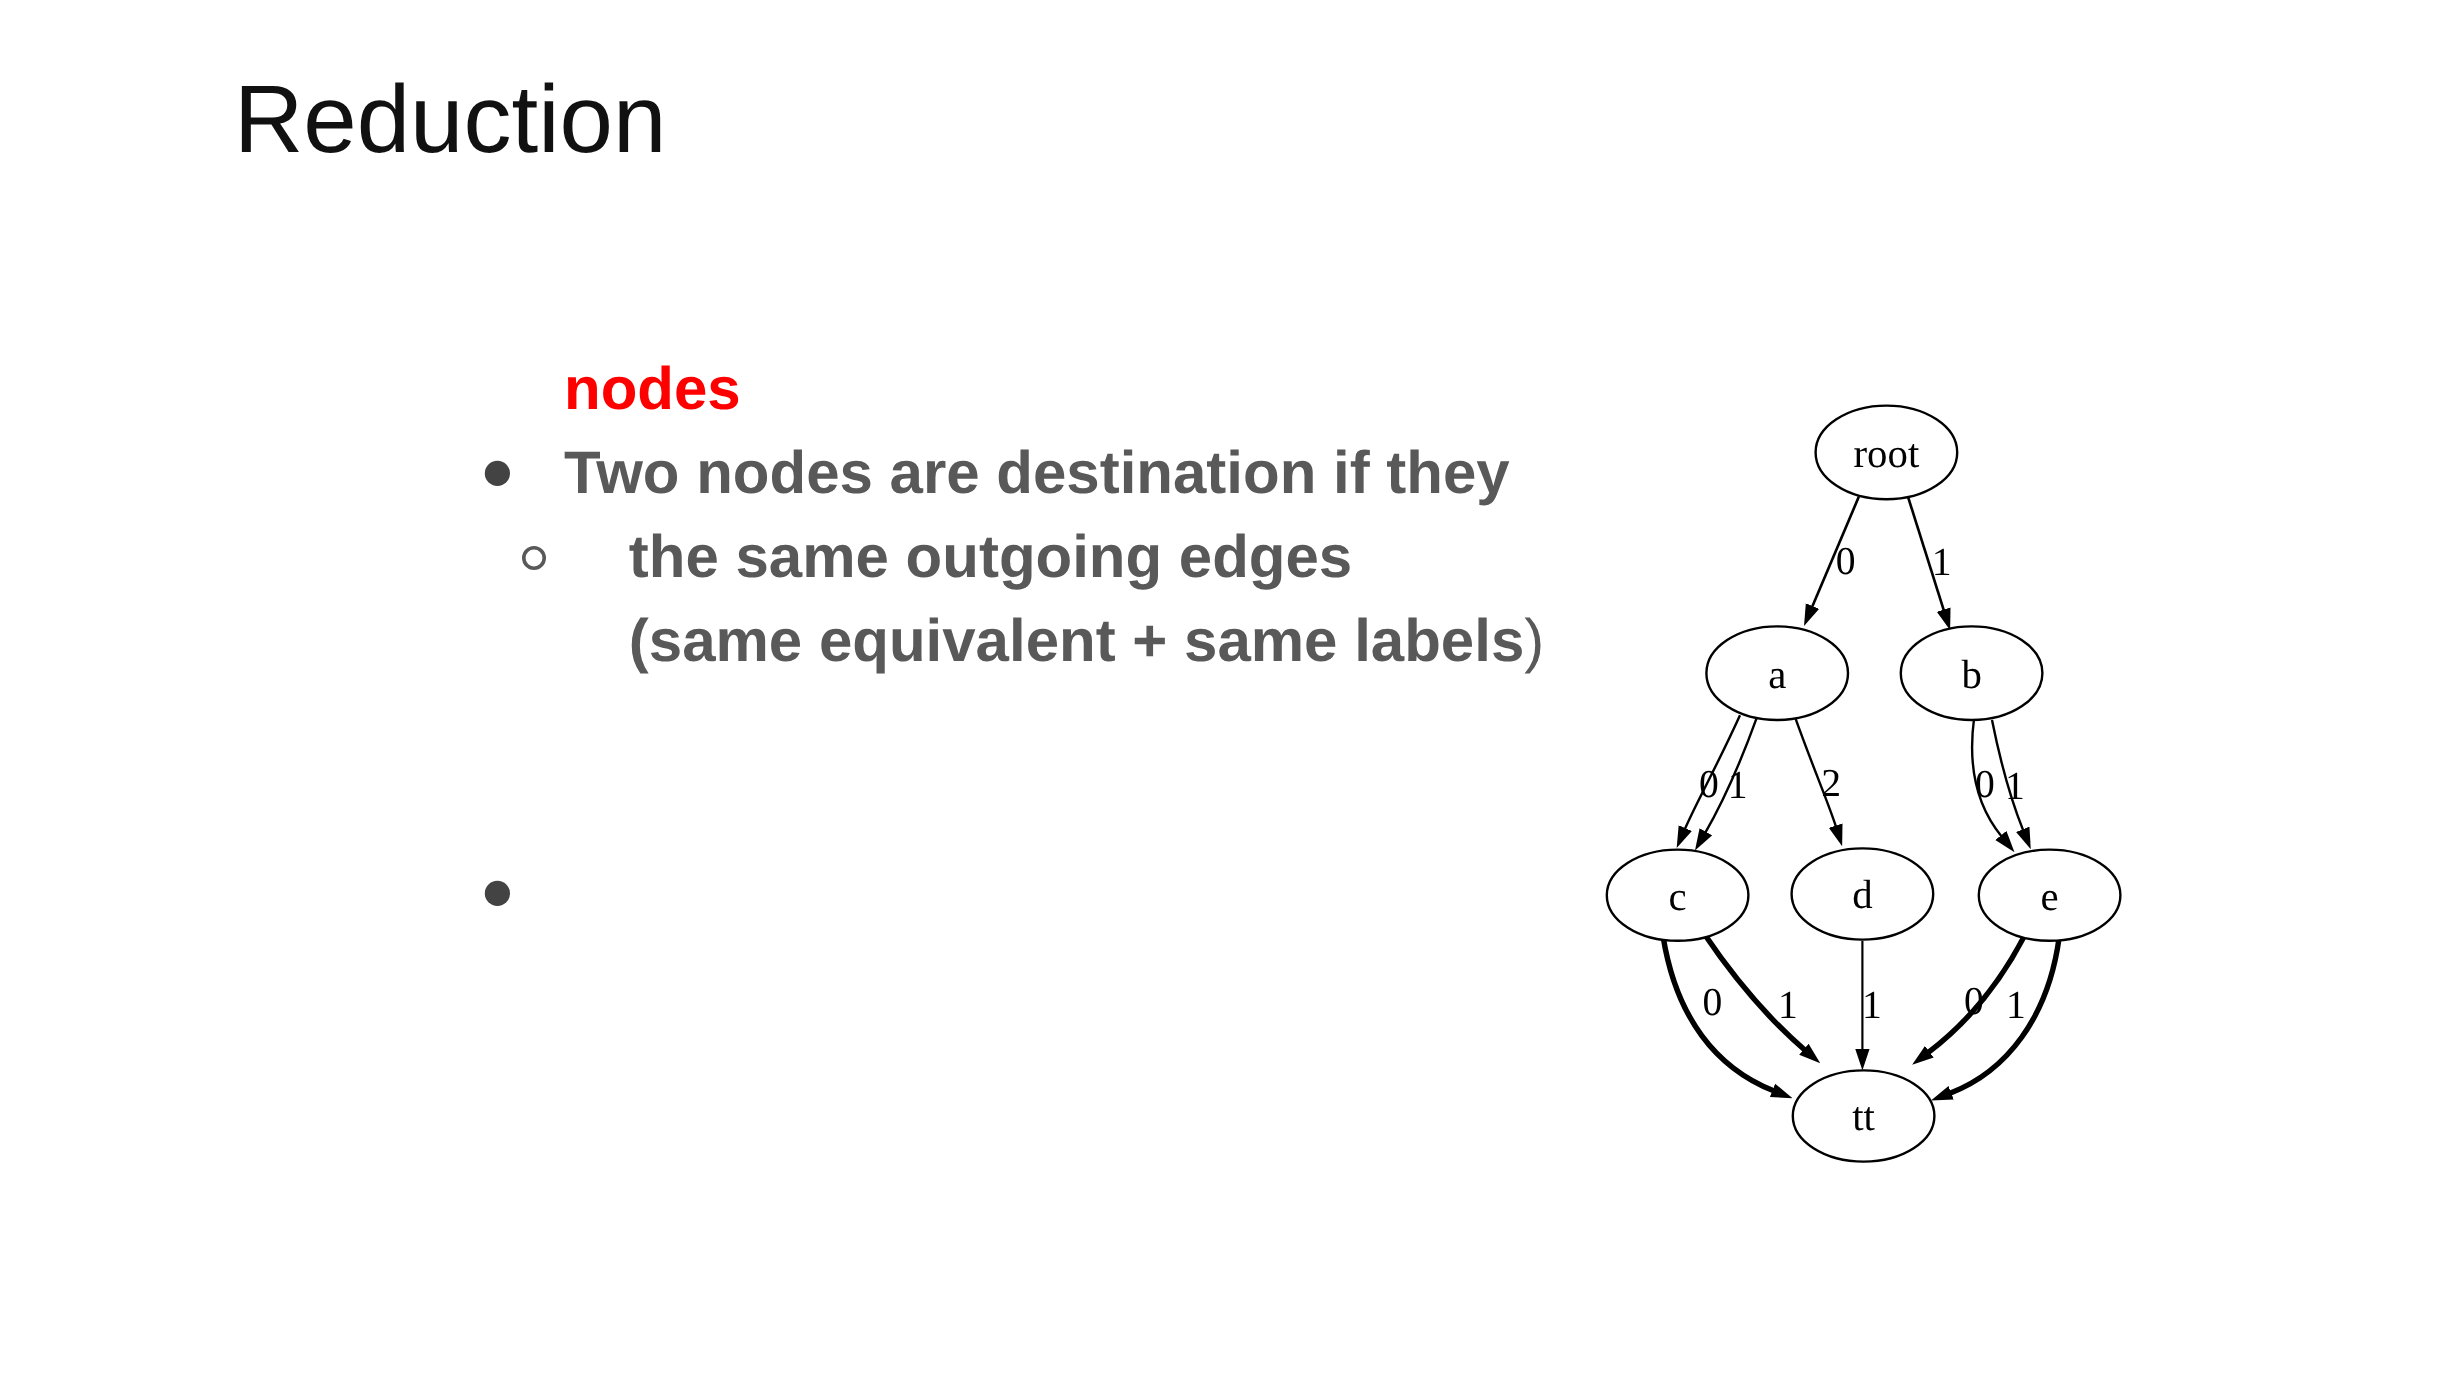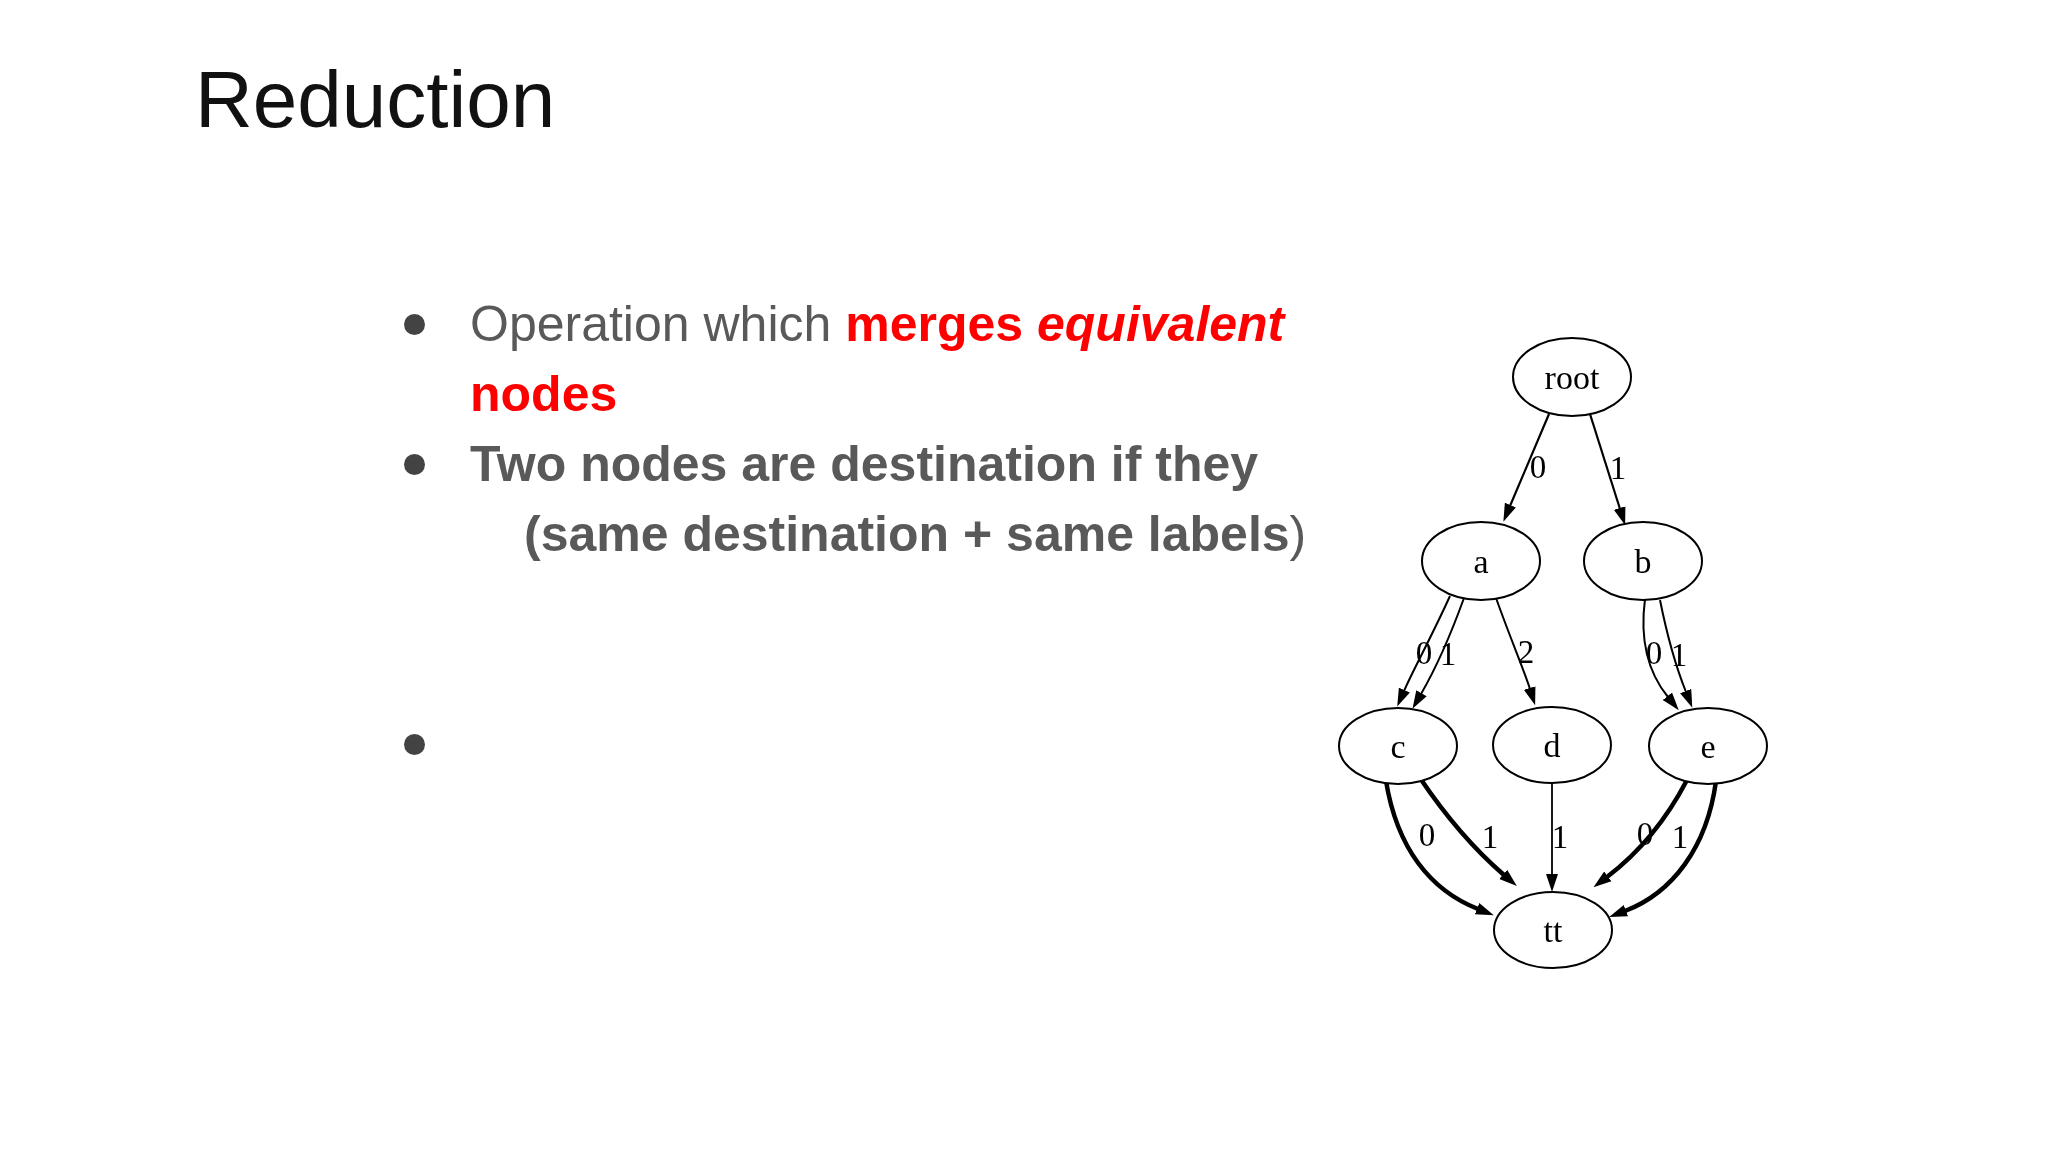--- a/index.html
+++ b/index.html
@@ -98,32 +98,32 @@
     stroke: #000000;
   }
 </style>
 </head>
 <body>
 
 <div class="slide-title">Reduction</div>
 
 <div class="bullets" id="bullet-list">
     <div class="line">
-      <span class="marker-disc"></span>
-      <span class="txt"><span class="">Operation which </span><span class="seg-b seg-red">merges </span><span class="seg-b seg-i seg-red">equivalent</span></span>
-    </div>
-    <div class="line">
       <span class="txt"><span class="seg-b seg-red">nodes</span></span>
     </div>
     <div class="line">
       <span class="marker-disc"></span>
       <span class="txt"><span class="seg-b ">Two nodes are destination if they</span></span>
     </div>
     <div class="line sub">
-      <span class="txt"><span class="seg-b ">(same destination + same labels</span><span class="">)</span></span>
+      <span class="marker-circle"></span>
+      <span class="txt"><span class="seg-b ">the same outgoing edges</span></span>
+    </div>
+    <div class="line sub">
+      <span class="txt"><span class="seg-b ">(same equivalent + same labels</span><span class="">)</span></span>
     </div>
     <div class="line"></div>
     <div class="line"></div>
     <div class="line">
       <span class="marker-disc"></span>
     </div>
   </div>
 
 <svg class="graph-svg" width="2048" height="1152" viewBox="0 0 2048 1152" id="graph-svg" xmlns="http://www.w3.org/2000/svg">
   <defs>

